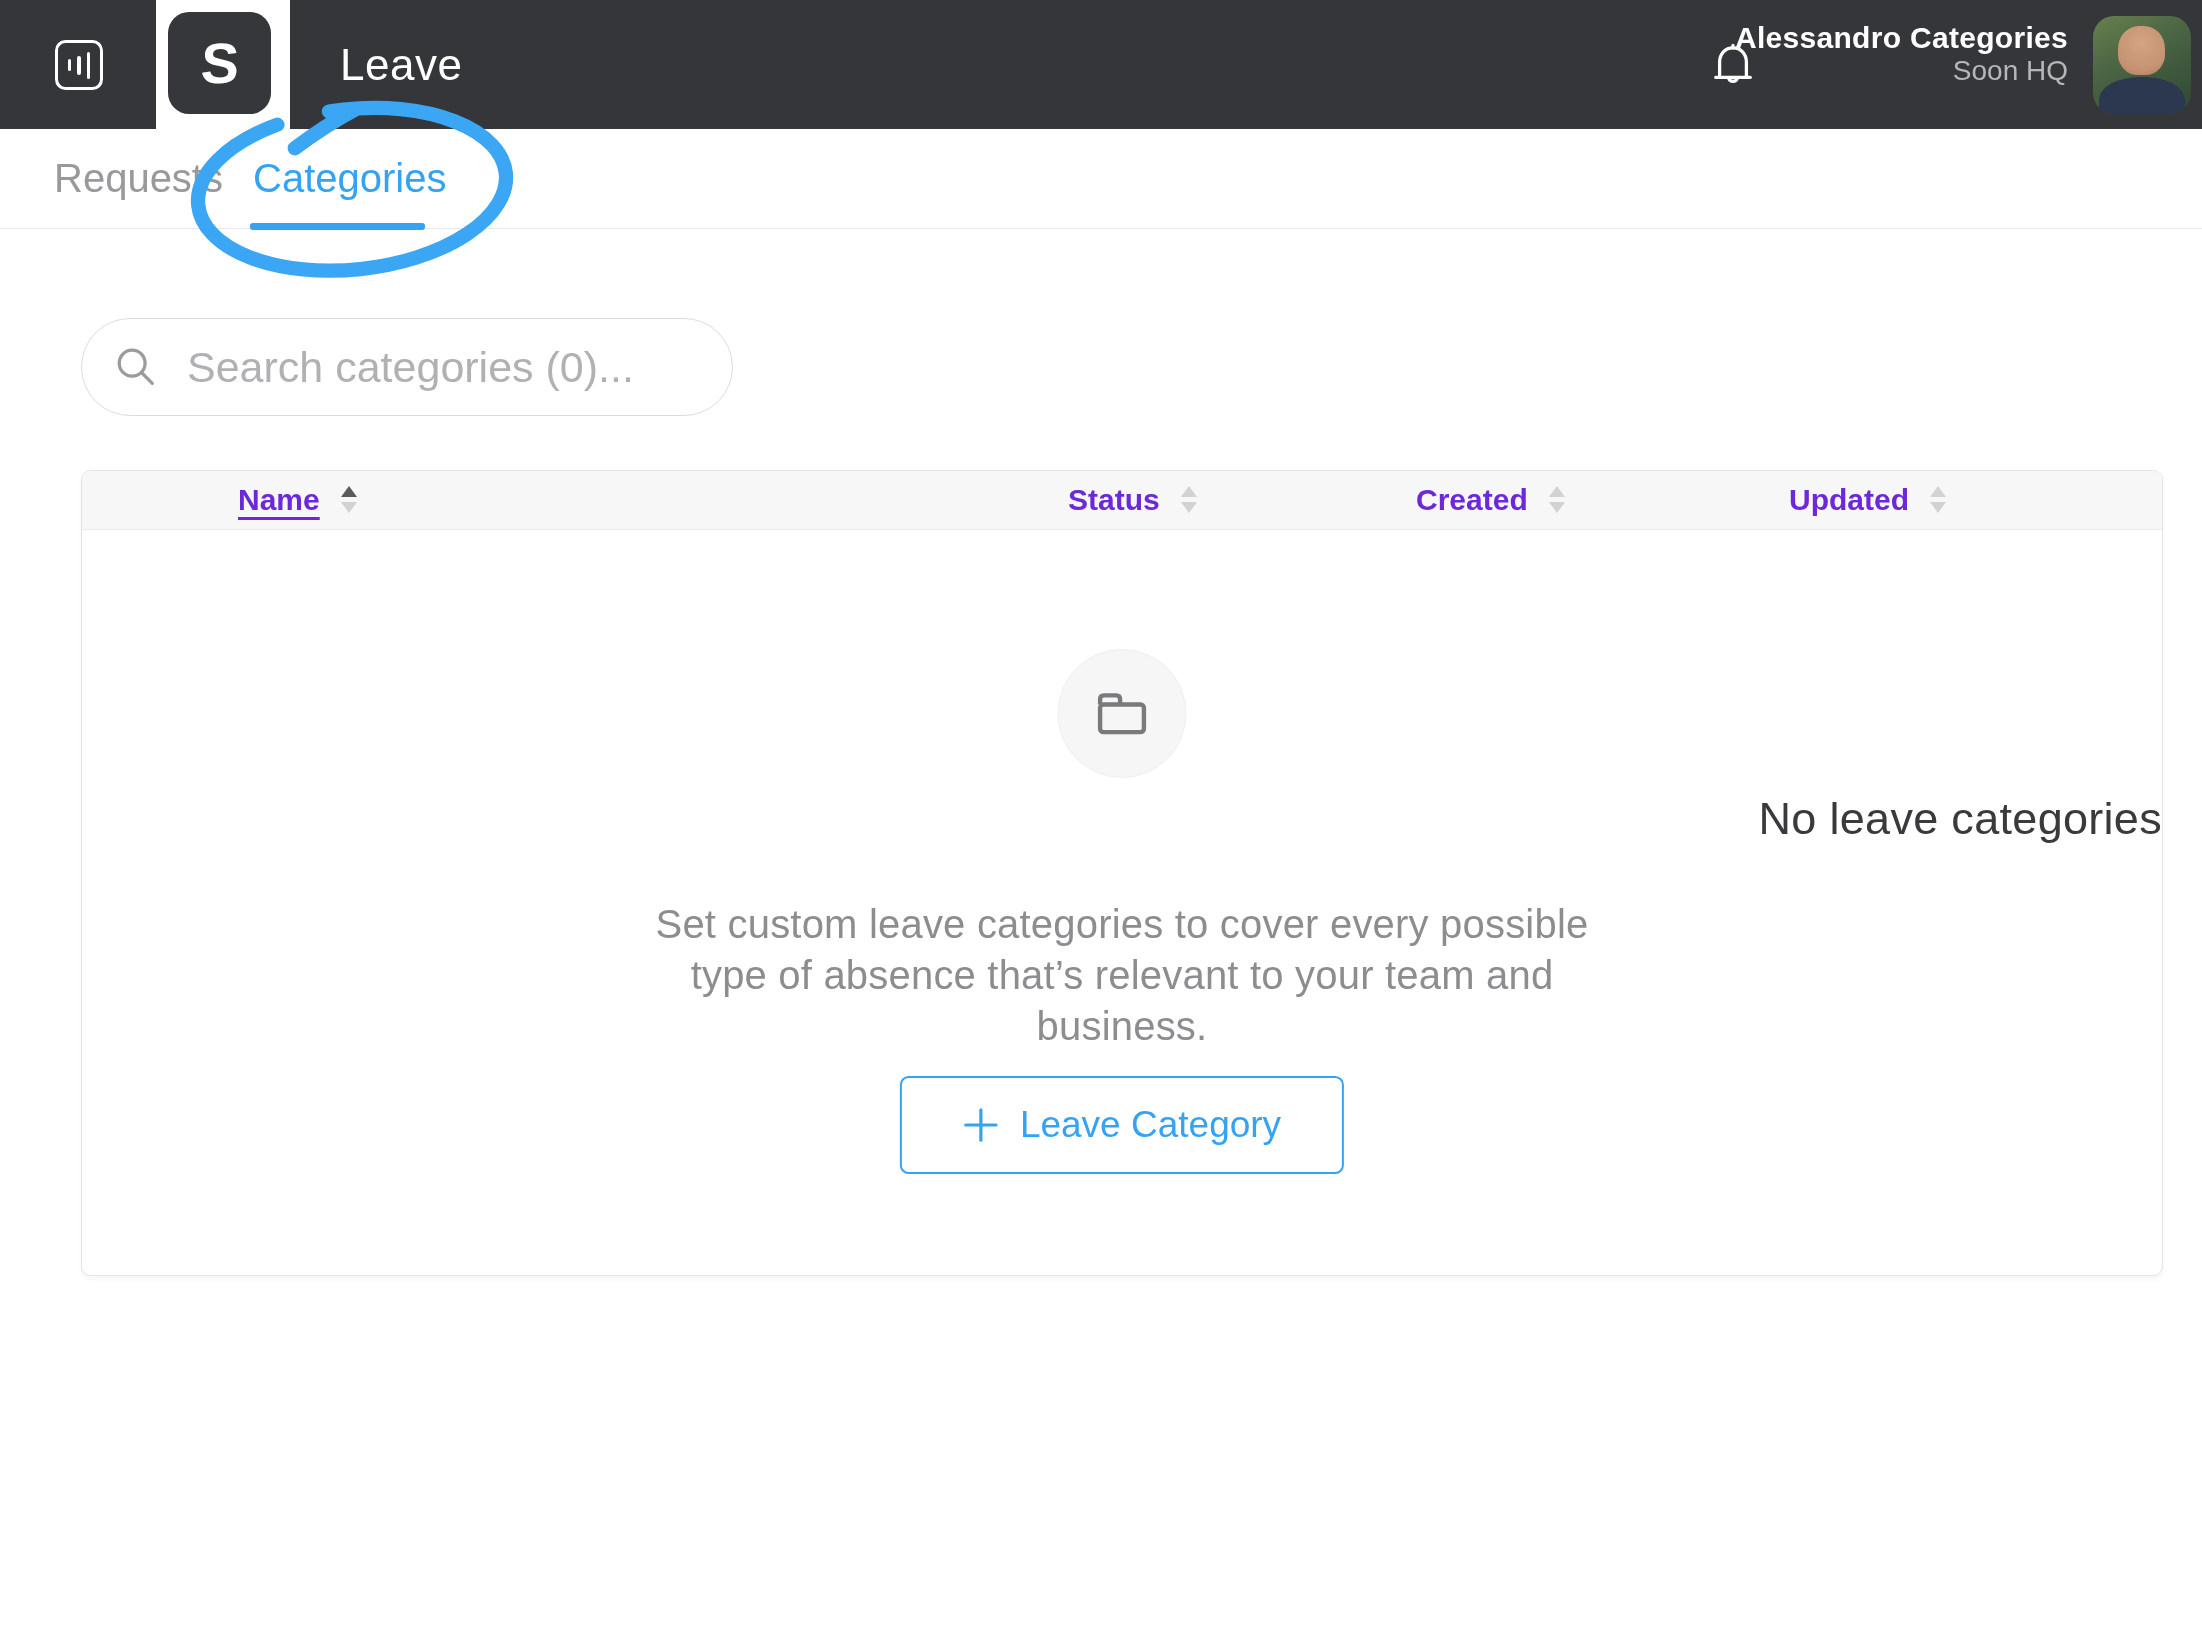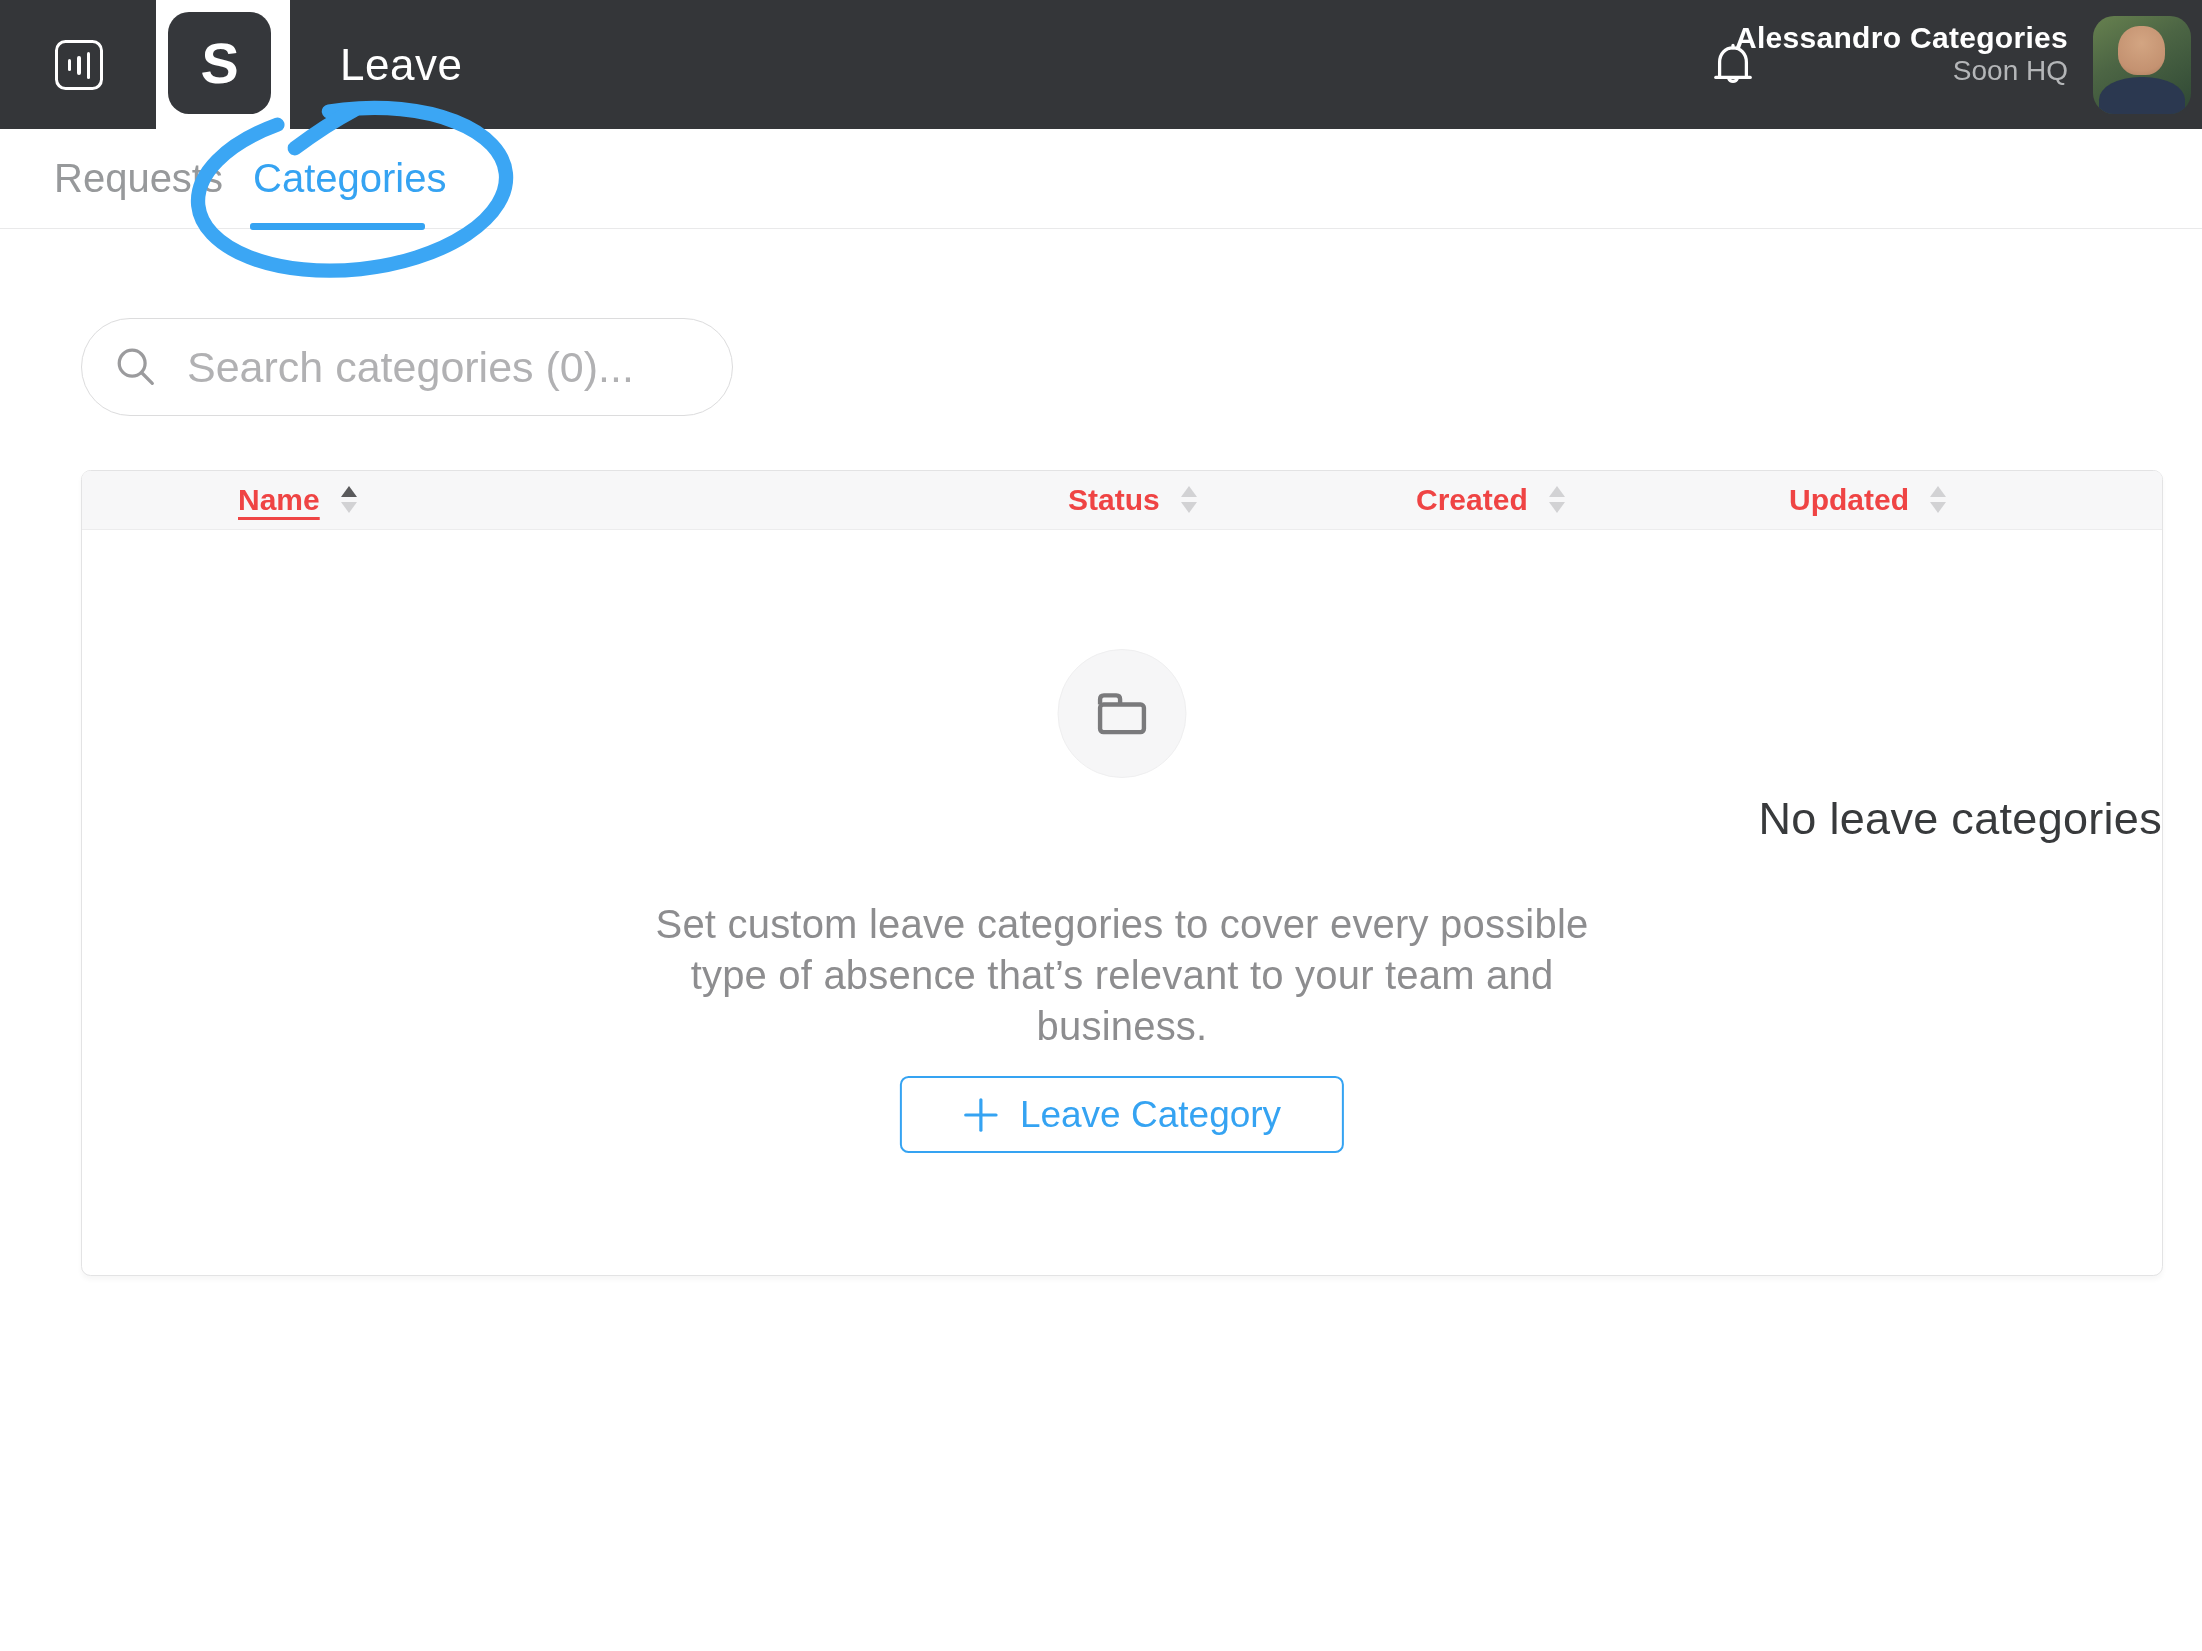--- a/index.html
+++ b/index.html
@@ -112,21 +112,21 @@
     background:#ffffff;border:1.9px solid #e3e3e4;border-radius:9.6px;
     box-shadow:0 3.8px 5.7px rgba(0,0,0,0.035);
   }
   .card-header{
     position:absolute;left:0;top:0;width:100%;height:59px;
     background:#f7f7f8;border-bottom:1.9px solid #ececed;
     border-radius:7.6px 7.6px 0 0;
   }
   .col{
     position:absolute;top:0;height:57px;display:flex;align-items:center;gap:21px;
-    font-size:30px;font-weight:600;color:#ef4444;cursor:pointer;
+    font-size:30px;font-weight:600;color:#6d28d9;cursor:pointer;
     background:none;border:none;padding:0;font-family:inherit;
   }
   .col.name{left:156px;}
   .col.status{left:986px;}
   .col.created{left:1334px;}
   .col.updated{left:1707px;}
   .col.name .label{text-decoration:underline;text-underline-offset:6.7px;}
   .sort-arrows{display:flex;flex-direction:column;gap:4.8px;}
   .tri{width:0;height:0;border-left:8.6px solid transparent;border-right:8.6px solid transparent;}
   .tri.up{border-bottom:11.5px solid #d2d2d4;}
@@ -144,21 +144,21 @@
     position:absolute;left:0;top:322px;width:100%;text-align:right;
     font-size:45px;color:#383a3c;font-weight:400;letter-spacing:0.3px;
   }
   .empty-desc{
     position:absolute;left:50%;top:428px;transform:translateX(-50%);
     width:994px;text-align:center;font-size:40px;color:#8d8d8f;
     line-height:1.28;letter-spacing:0.2px;
   }
   .add-btn{
     position:absolute;left:50%;top:605px;transform:translateX(-50%);
-    height:77px;padding:0 61px;background:#ffffff;cursor:pointer;
+    height:98px;padding:0 61px;background:#ffffff;cursor:pointer;
     border:2.4px solid var(--accent);border-radius:8.6px;
     display:flex;align-items:center;gap:21px;
     color:var(--accent);font-size:37px;font-family:inherit;white-space:nowrap;
   }
 </style>
 </head>
 <body>
 
 <div class="header">
 

